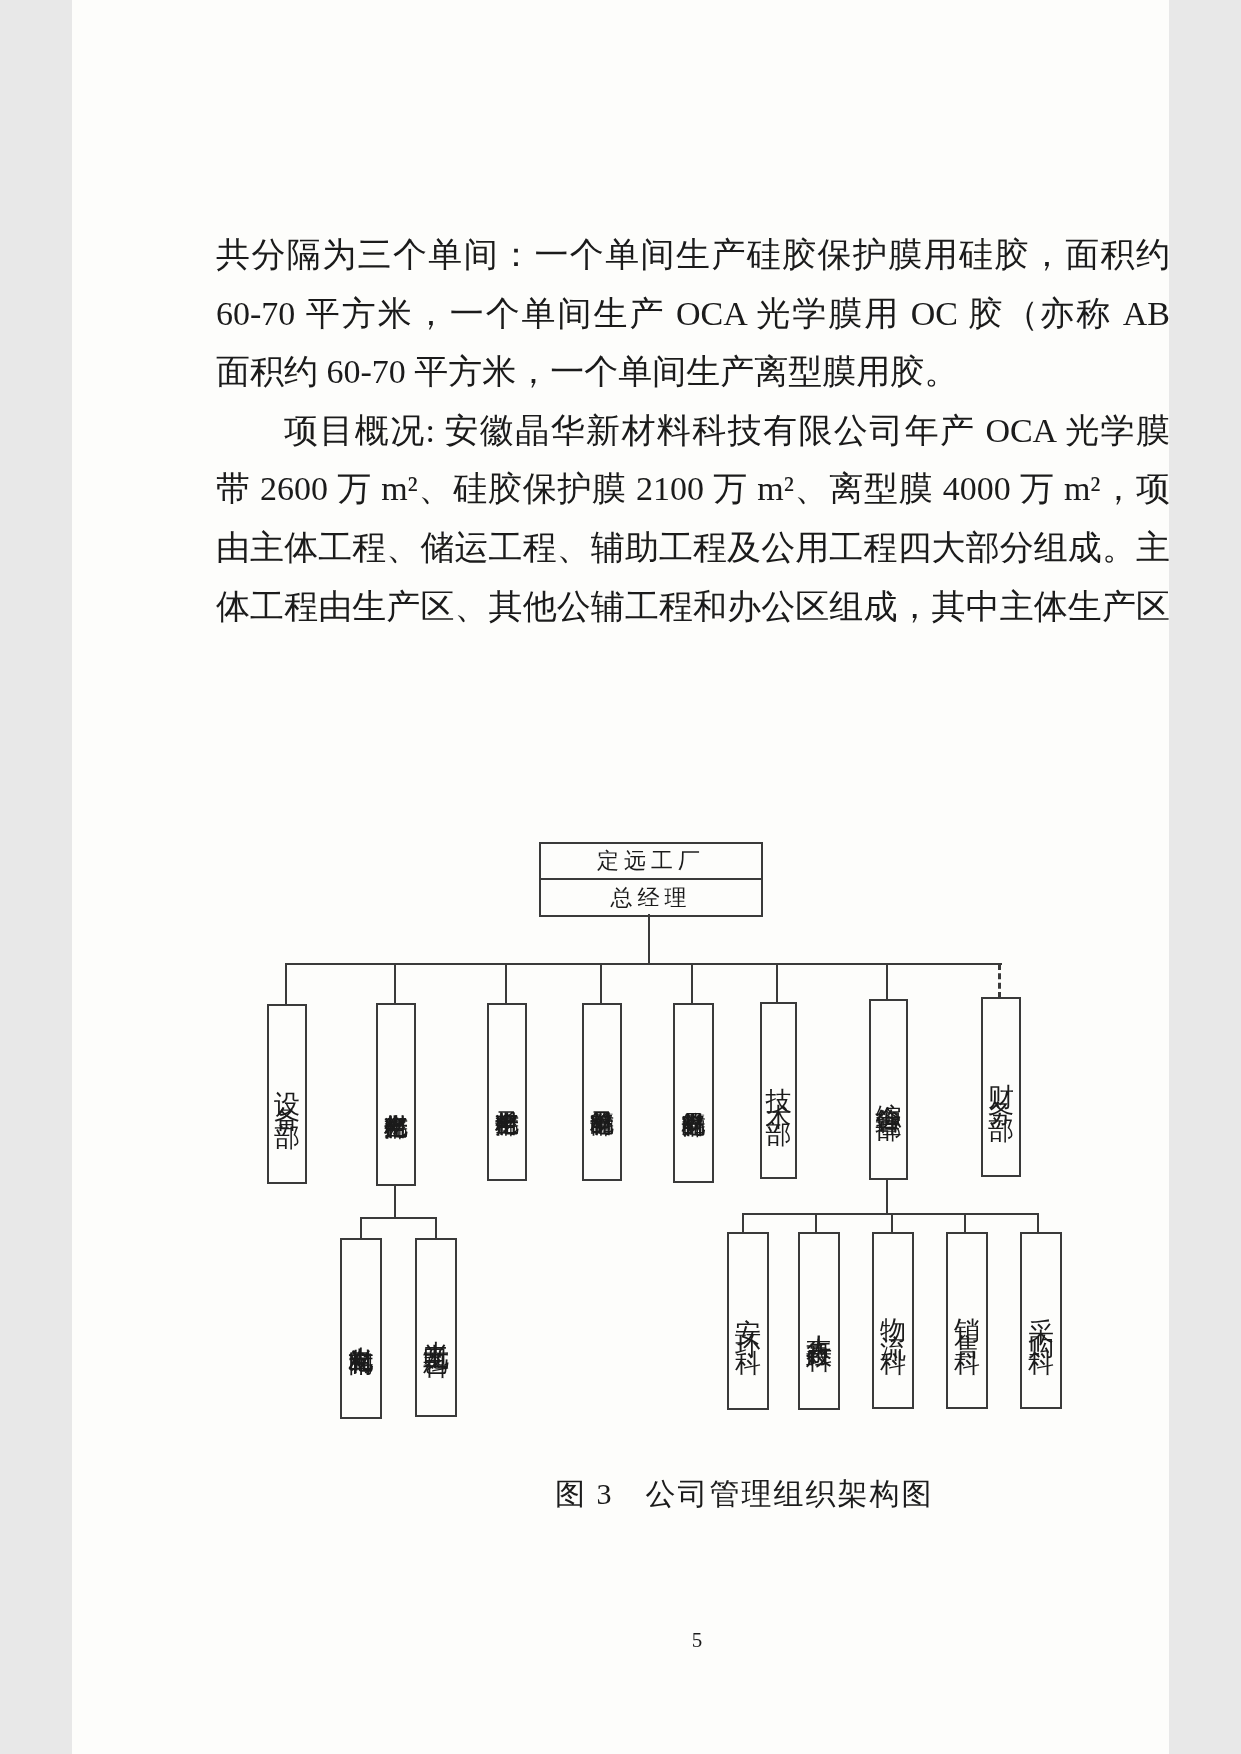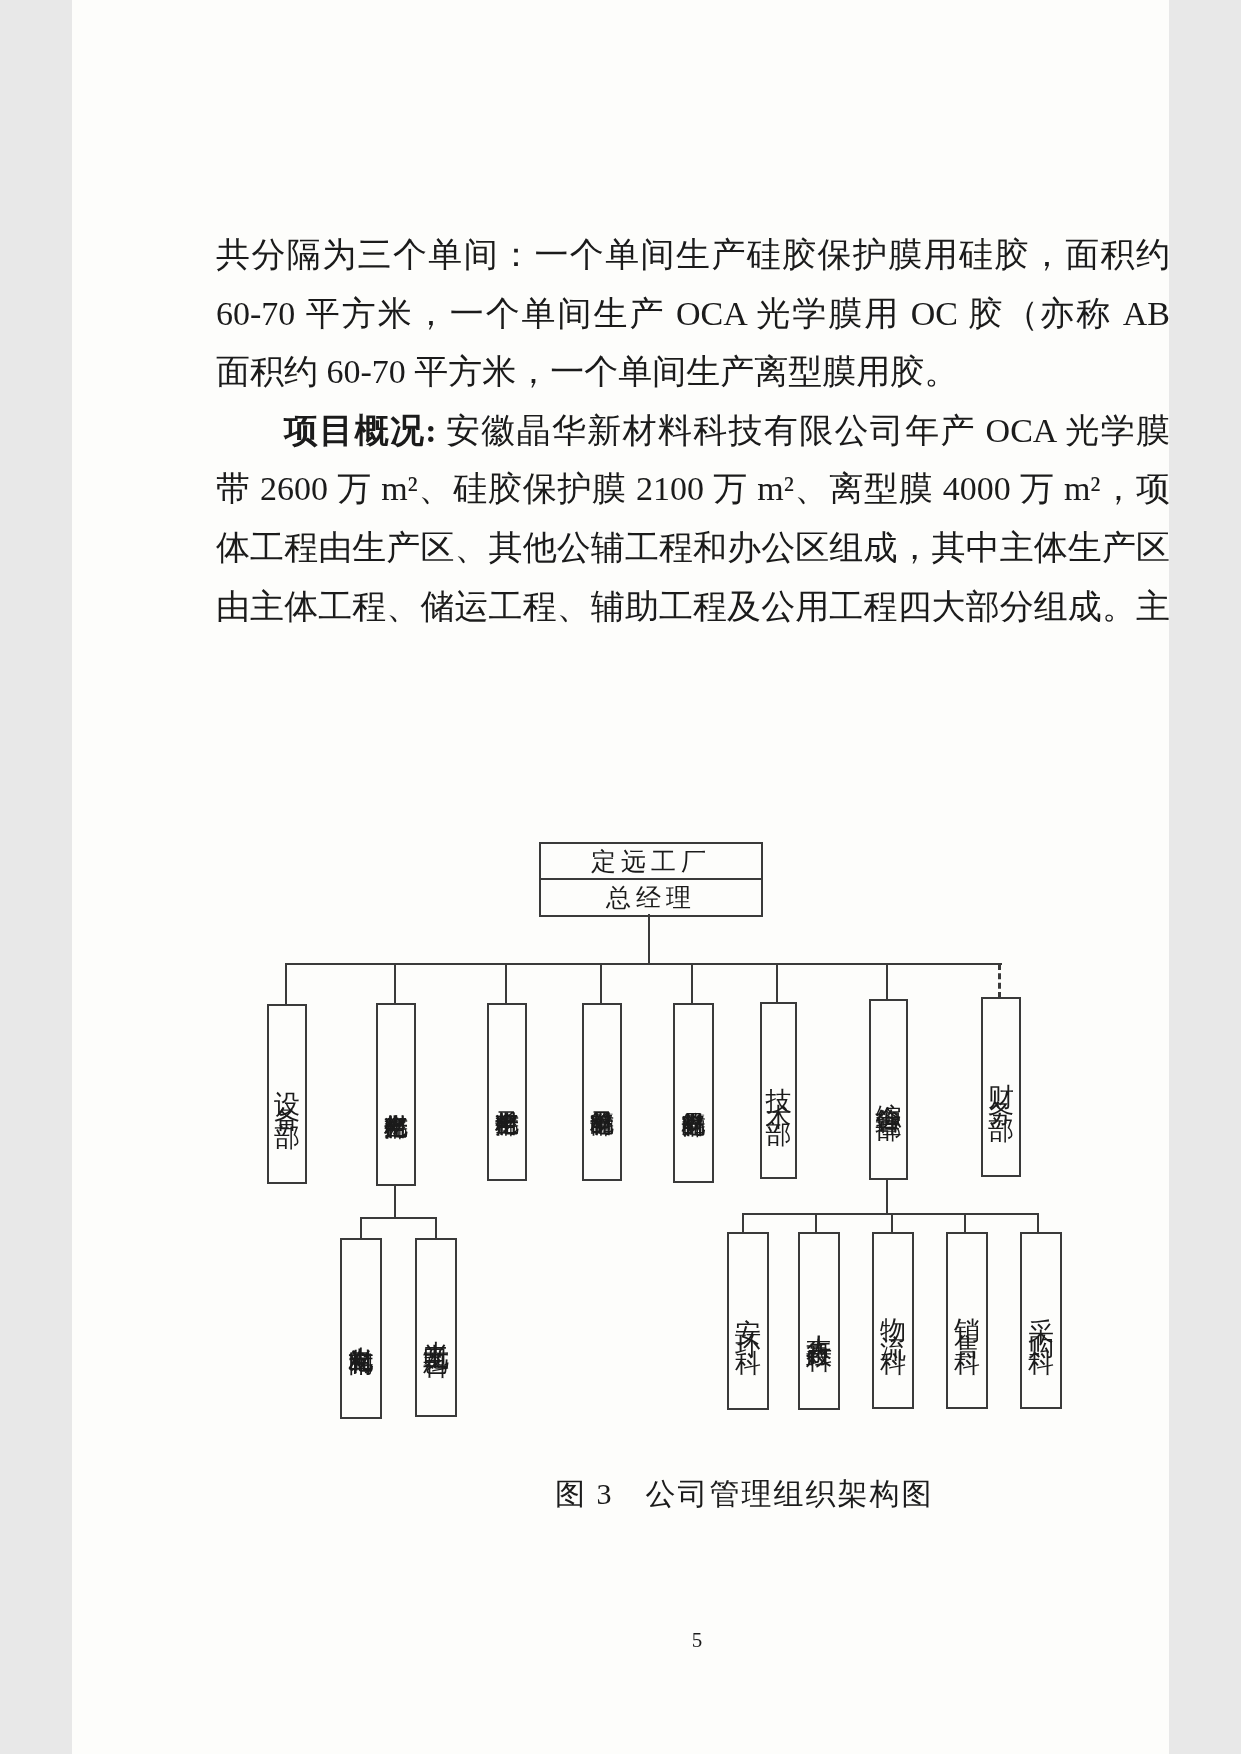--- a/index.html
+++ b/index.html
@@ -8,29 +8,29 @@
     background:#fdfdfb; color:#1b1b1b; overflow:hidden;
     font-family:"Liberation Serif","DejaVu Serif",serif;
   }
   
   .textblock { position:absolute; left:144px; top:226px; width:954px;
     font-size:34px; line-height:58.6px; }
   .tline { height:58.6px; text-align:justify; text-align-last:justify;
     text-justify:inter-character; overflow:hidden; }
   .tline.endline { text-align-last:left; }
   .tline.indent { text-indent:68px; }
-  .bold-head { font-weight:bold; }
+  .bold-head { font-weight:normal; }
   .l4rest { margin-left:8px; }
   
   .cline { position:absolute; background:#3a3a3a; }
   .cline-dashed { position:absolute; width:0; border-left:3px dashed #3a3a3a; }
   .rootbox { position:absolute; left:467px; top:842px; width:220px; height:71px;
     border:2px solid #3a3a3a; box-sizing:content-box; background:#fdfdfb; }
   .rootcell { height:35px; display:flex; align-items:center; justify-content:center;
-    font-size:25px; letter-spacing:5px; }
+    font-size:22px; letter-spacing:5px; }
   .rootcell.first { border-bottom:2px solid #3a3a3a; height:34px; }
   .obox { position:absolute; border:2px solid #3a3a3a; background:#fdfdfb;
     display:flex; align-items:center; justify-content:center;
     writing-mode:vertical-rl; text-orientation:upright;
     font-size:26px; box-sizing:border-box; }
   .sp3 { letter-spacing:16px; }
   .sp5 { letter-spacing:3px; }
   .sp6 { font-size:25px; letter-spacing:1px; }
   .sp7 { font-size:24px; letter-spacing:0; }
   
@@ -43,22 +43,22 @@
 <body>
 
 <div class="page">
 
   <div class="textblock">
     <div class="tline">共分隔为三个单间：一个单间生产硅胶保护膜用硅胶，面积约</div>
     <div class="tline">60-70 平方米，一个单间生产 OCA 光学膜用 OC 胶（亦称 AB 胶），</div>
     <div class="tline endline">面积约 60-70 平方米，一个单间生产离型膜用胶。</div>
     <div class="tline indent"><span class="bold-head">项目概况:</span><span class="l4rest">安徽晶华新材料科技有限公司年产 OCA 光学膜胶</span></div>
     <div class="tline">带 2600 万 m²、硅胶保护膜 2100 万 m²、离型膜 4000 万 m²，项目</div>
+    <div class="tline">由主体工程、储运工程、辅助工程及公用工程四大部分组成。主</div>
     <div class="tline">体工程由生产区、其他公辅工程和办公区组成，其中主体生产区</div>
-    <div class="tline">由主体工程、储运工程、辅助工程及公用工程四大部分组成。主</div>
   </div>
 
   <div>
 
     <div class="rootbox">
       <div class="rootcell first">定远工厂</div>
       <div class="rootcell">总经理</div>
     </div>
 
     <div class="cline" style="left:576px; top:914px; width:2px; height:50px;"></div>

